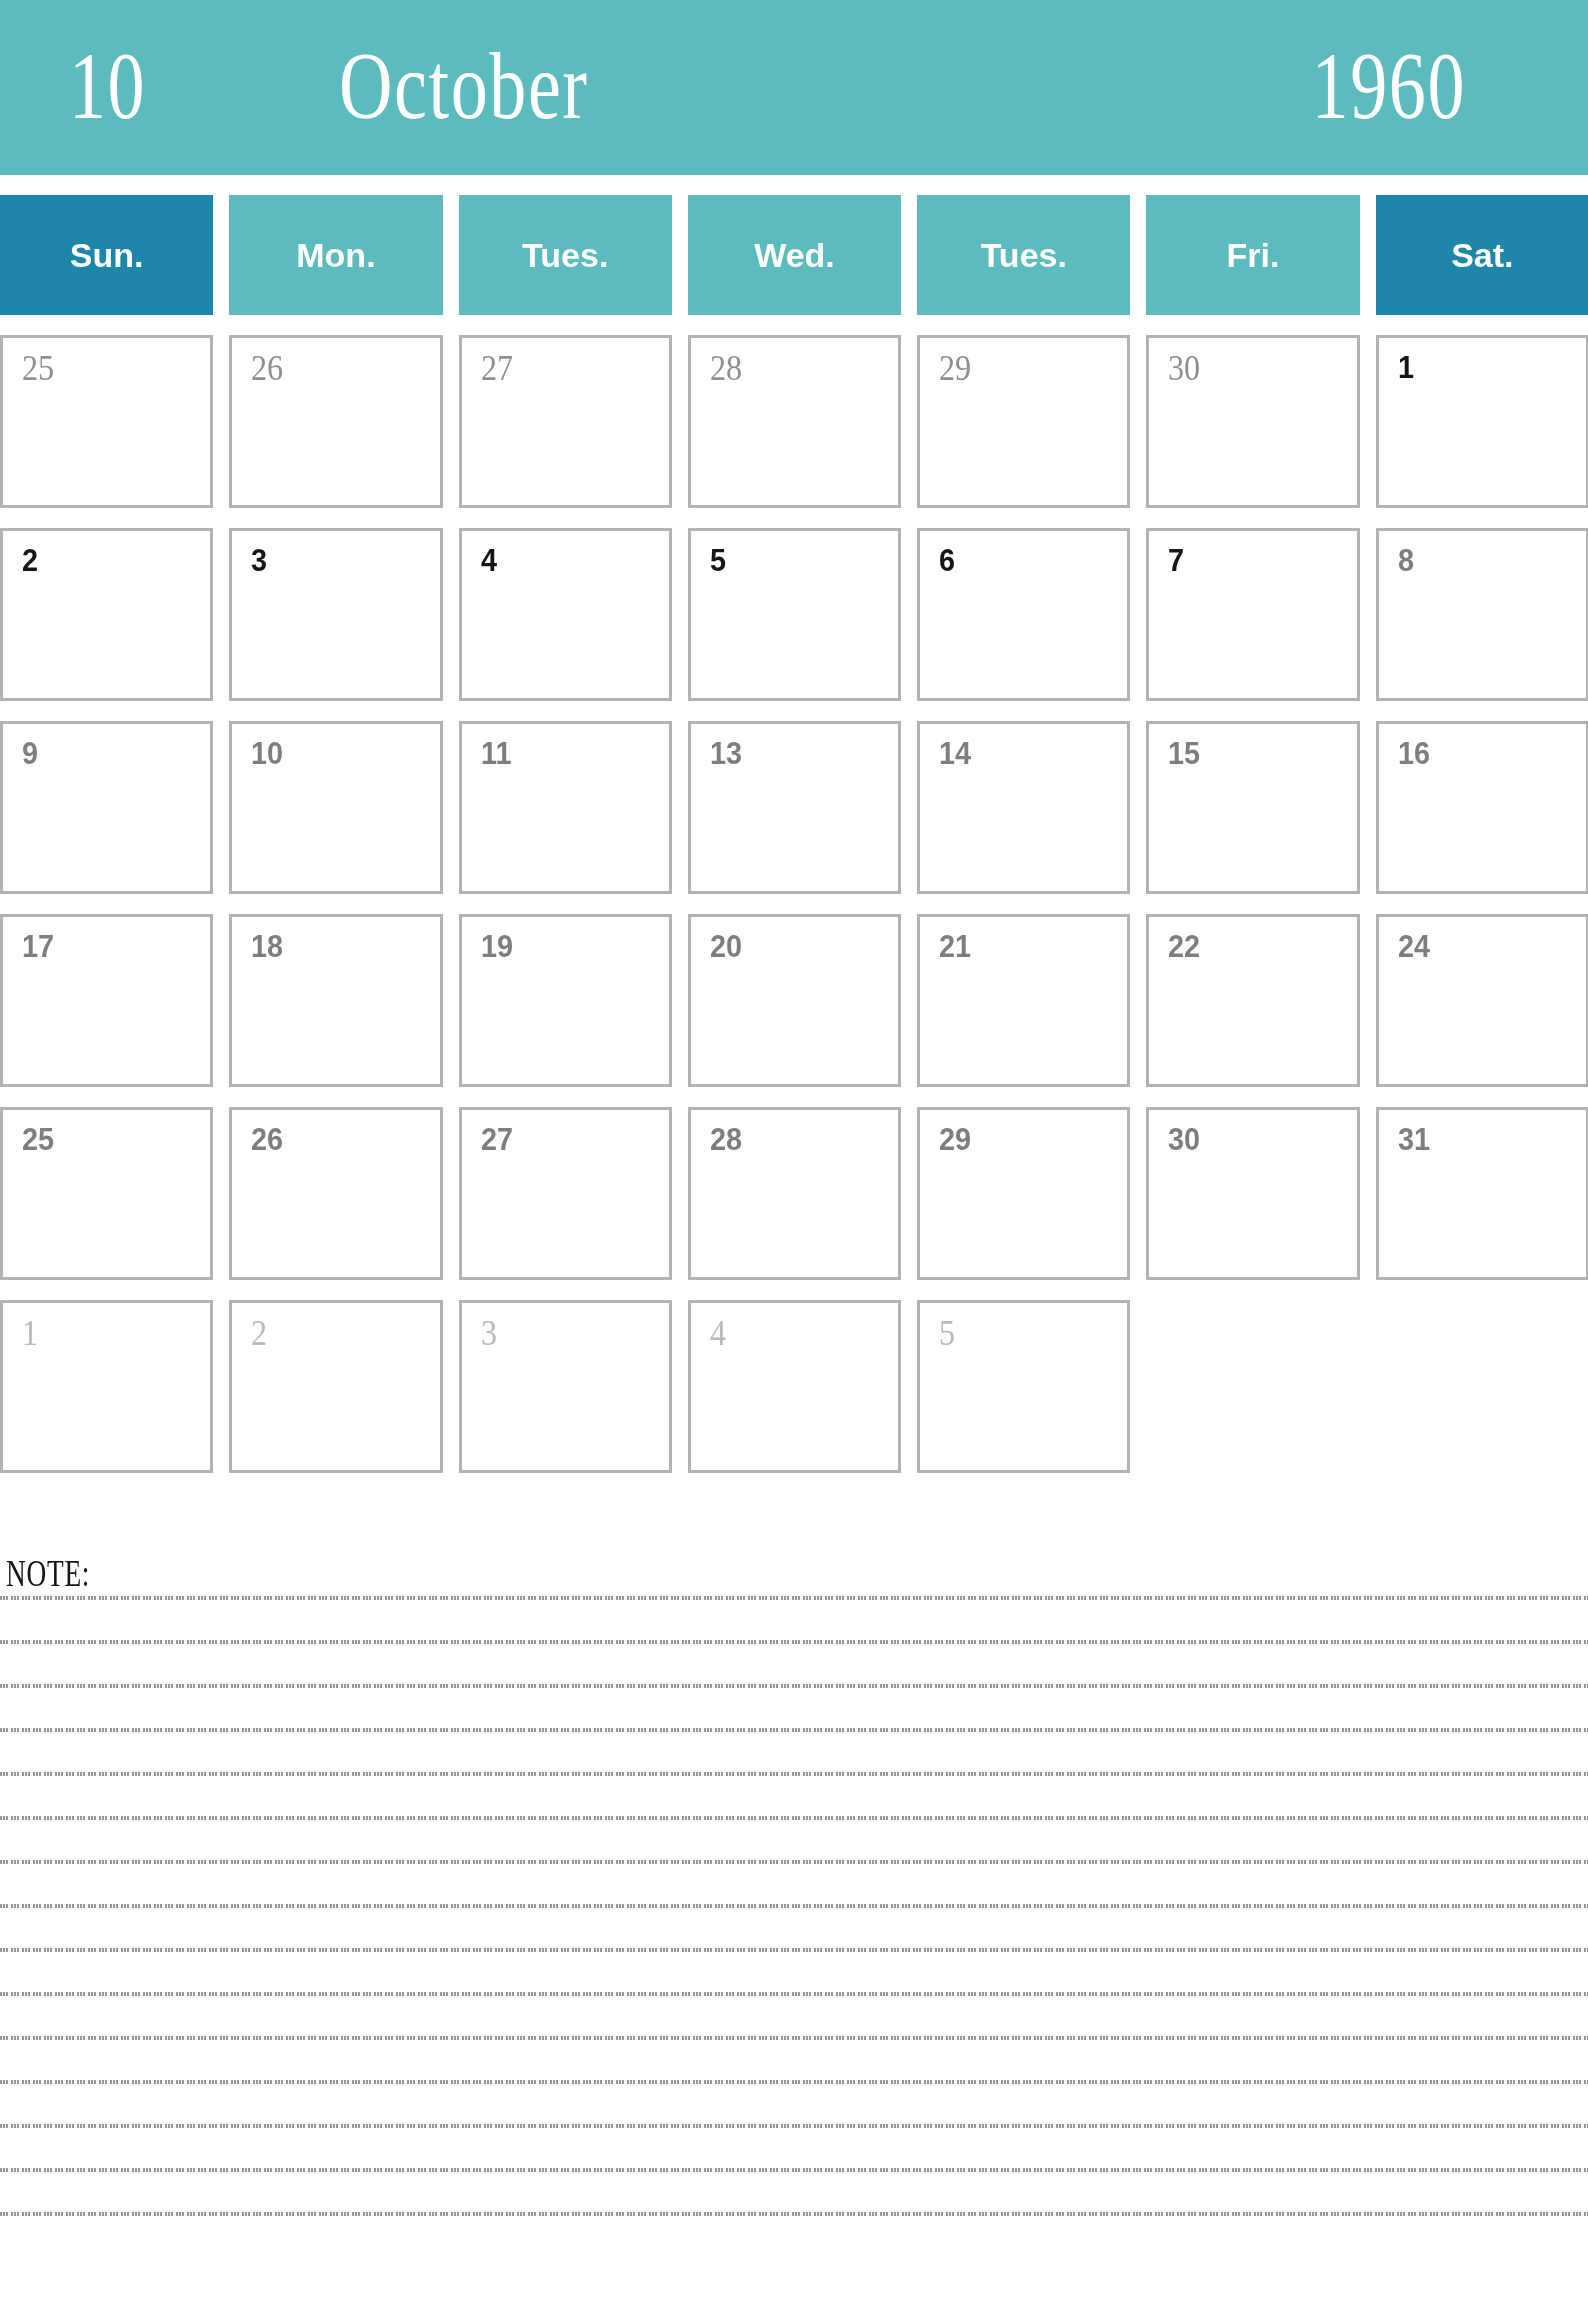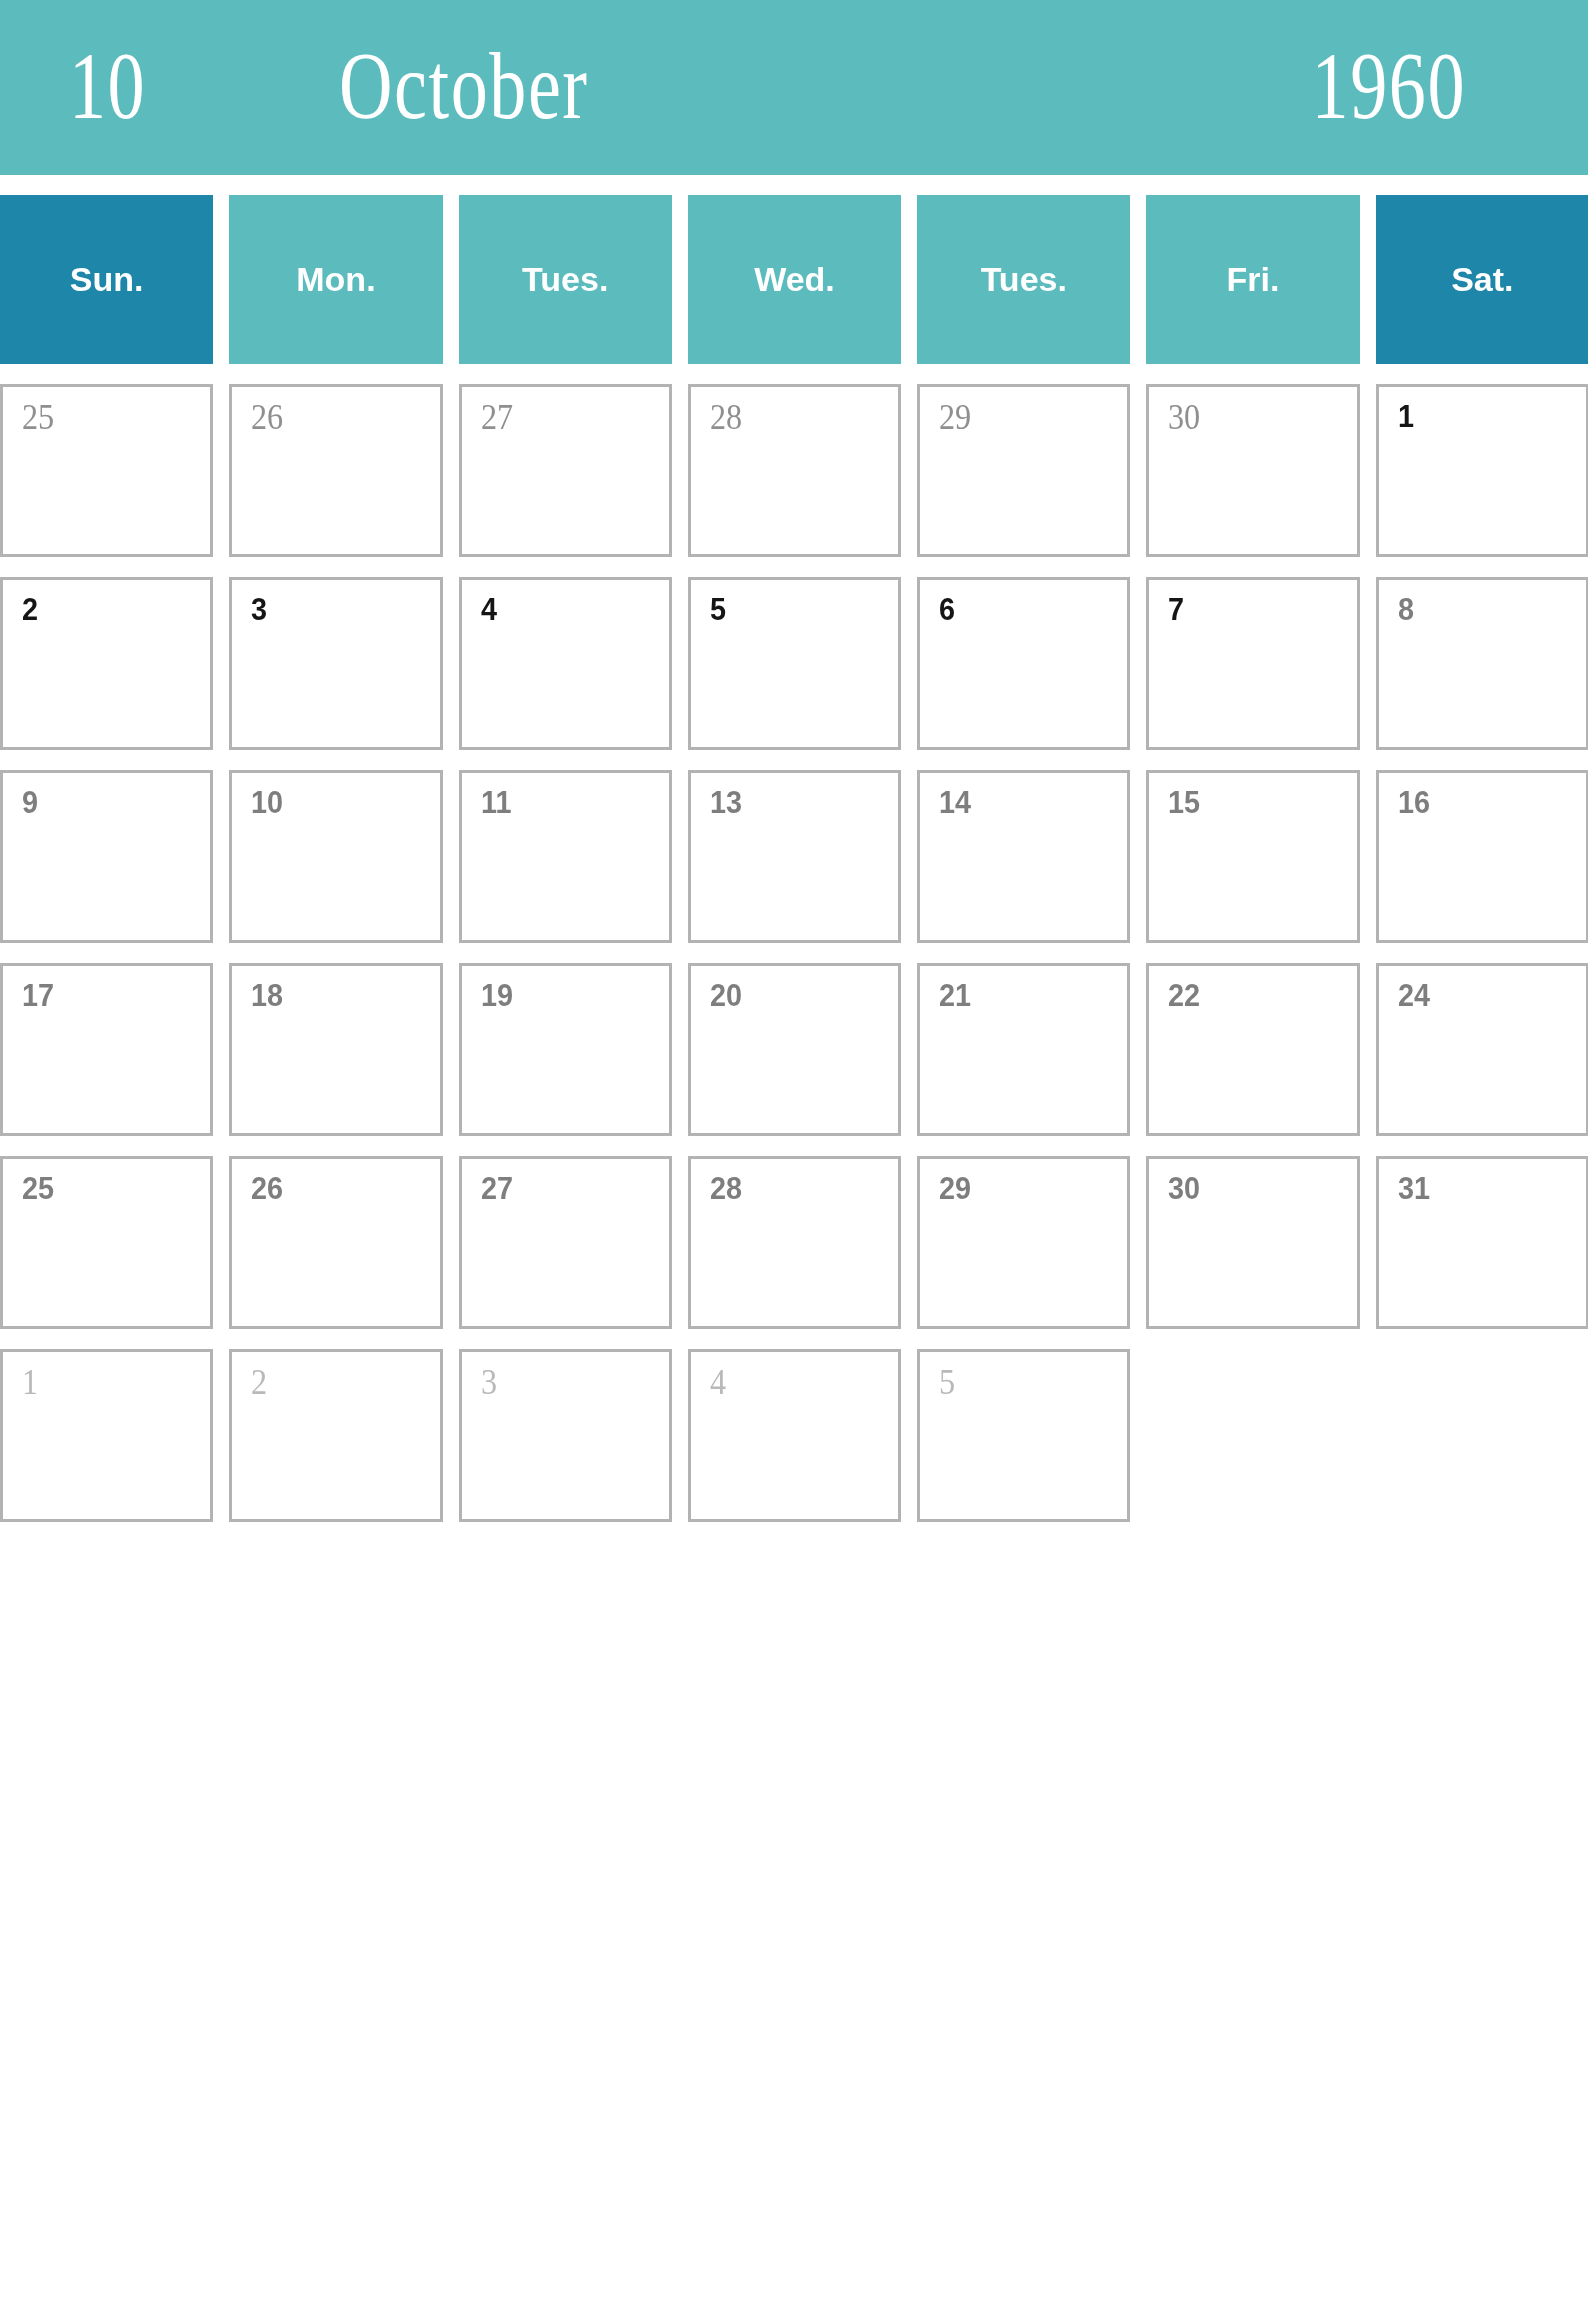--- a/index.html
+++ b/index.html
@@ -31,21 +31,21 @@
   }
   .month-num  { left: 69px;  transform: translateY(-52%) scaleX(0.78); transform-origin: 0 50%; }
   .month-name { left: 339px; transform: translateY(-52%) scaleX(0.78); transform-origin: 0 50%; }
   .year       { right: 123px; transform: translateY(-52%) scaleX(0.78); transform-origin: 100% 50%; }
 
   
   .weekdays {
     display: flex;
     gap: 16px;
     margin-top: 20px;
-    height: 169px;
+    height: 120px;
   }
   .weekday {
     flex: 1;
     display: flex;
     align-items: center;
     justify-content: center;
     background: var(--teal, #5cbcbd);
     color: #ffffff;
     font-size: 34px;
     font-weight: 700;
@@ -168,15 +168,35 @@
       <div class="cell current"><span class="num">29</span></div>
       <div class="cell current"><span class="num">30</span></div>
       <div class="cell current"><span class="num">31</span></div>
       <div class="cell next-month"><span class="num">1</span></div>
       <div class="cell next-month"><span class="num">2</span></div>
       <div class="cell next-month"><span class="num">3</span></div>
       <div class="cell next-month"><span class="num">4</span></div>
       <div class="cell next-month"><span class="num">5</span></div>
     </div>
 
+  <div class="note">
+    <div class="note-label">NOTE:</div>
+    <div class="note-lines" id="note-lines">
+        <div class="note-line"></div>
+        <div class="note-line"></div>
+        <div class="note-line"></div>
+        <div class="note-line"></div>
+        <div class="note-line"></div>
+        <div class="note-line"></div>
+        <div class="note-line"></div>
+        <div class="note-line"></div>
+        <div class="note-line"></div>
+        <div class="note-line"></div>
+        <div class="note-line"></div>
+        <div class="note-line"></div>
+        <div class="note-line"></div>
+        <div class="note-line"></div>
+        <div class="note-line"></div>
+      </div>
+  </div>
 
 </div>
 
 
 </body></html>

